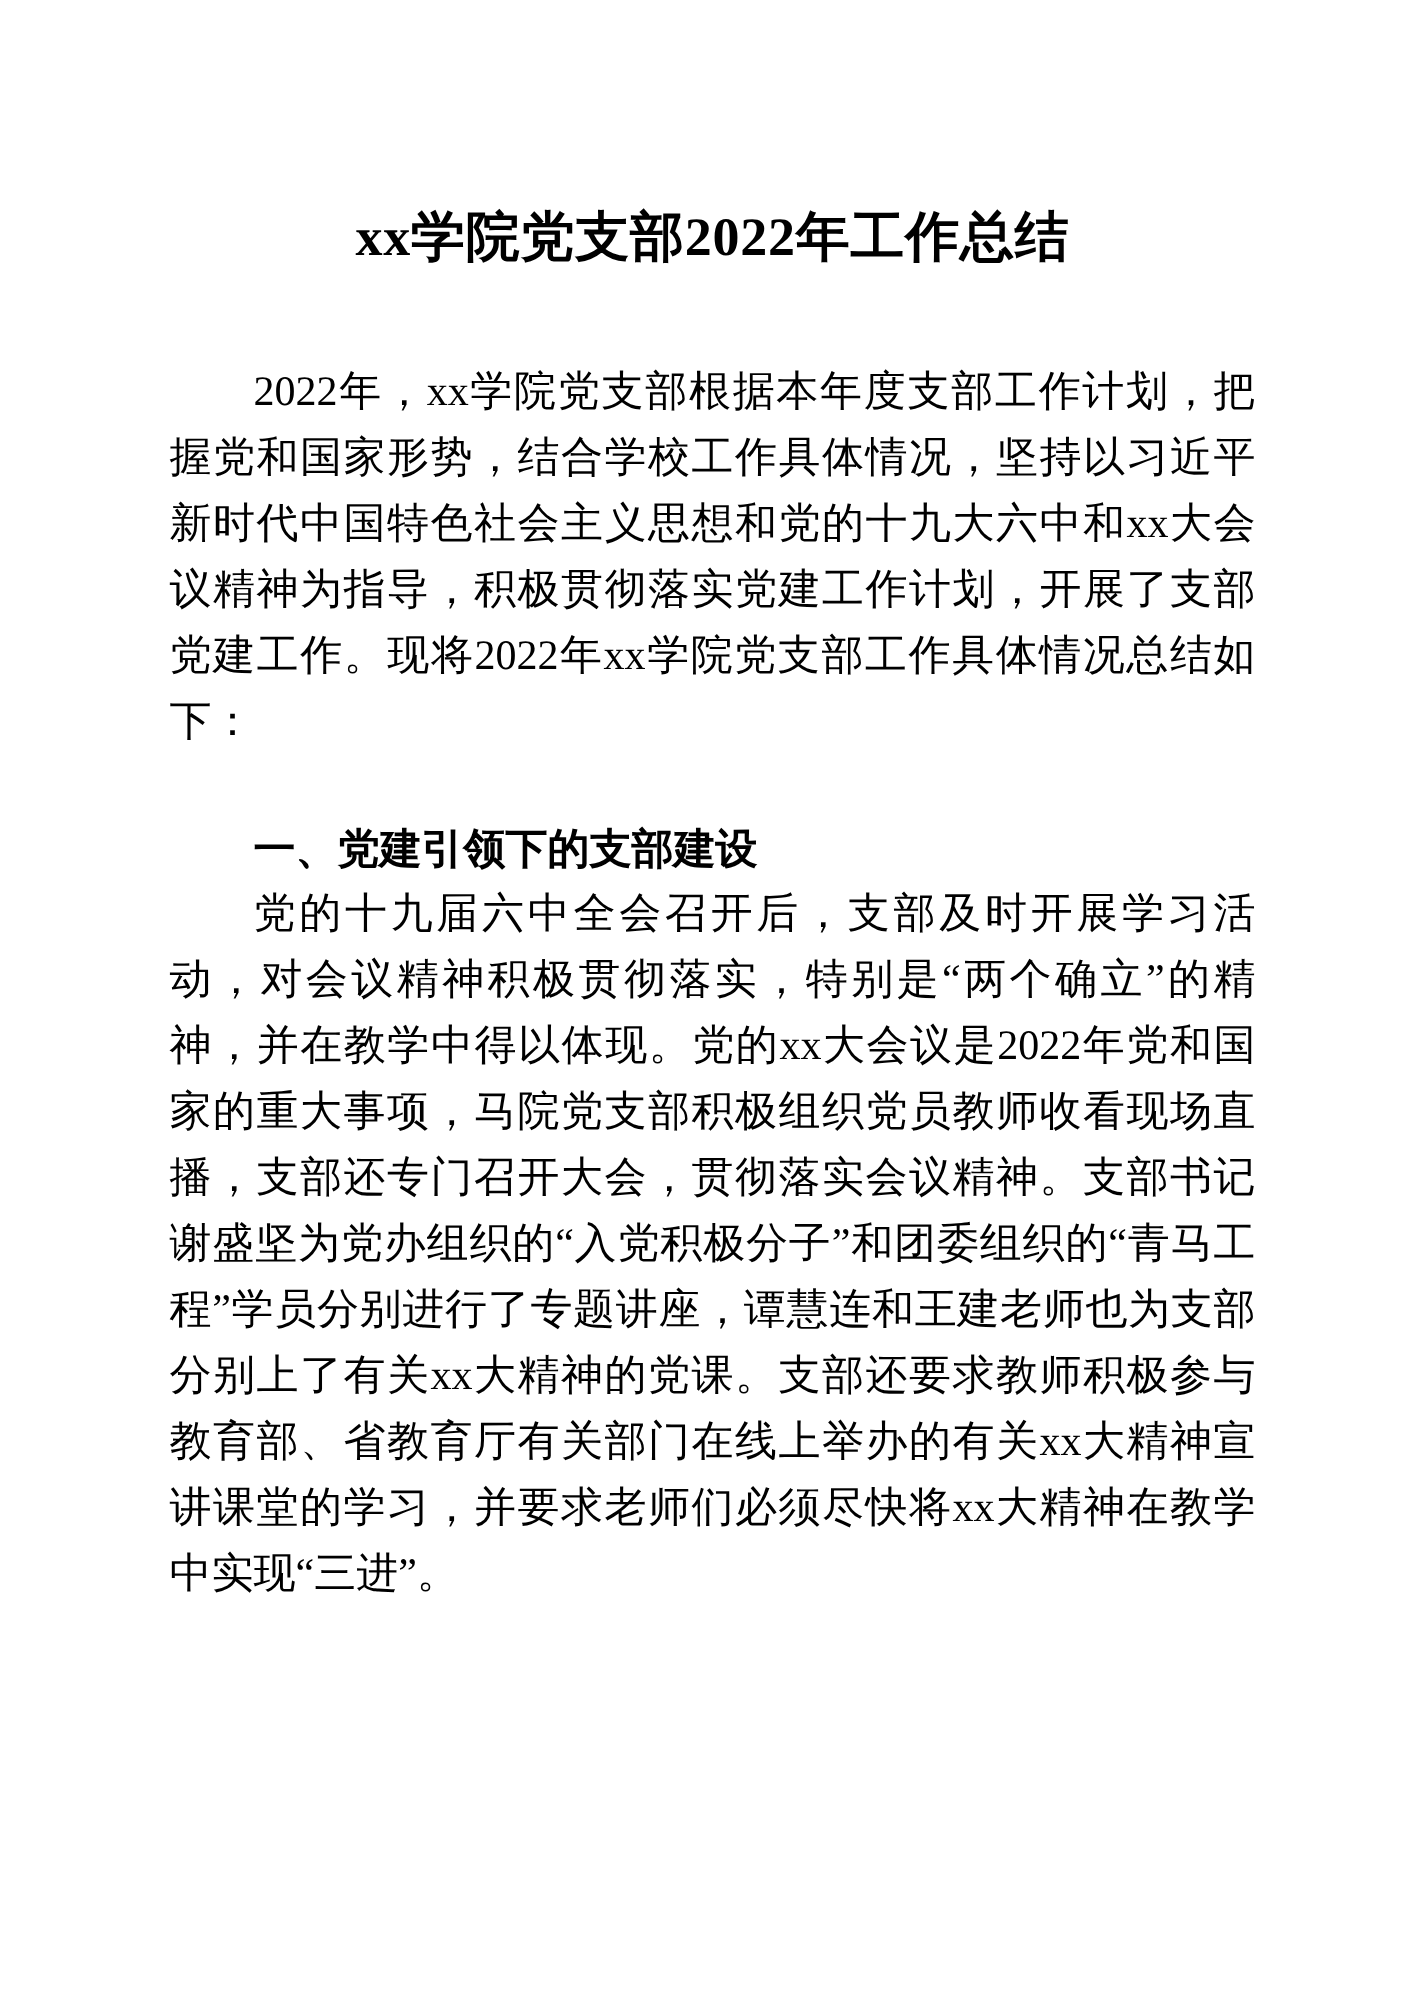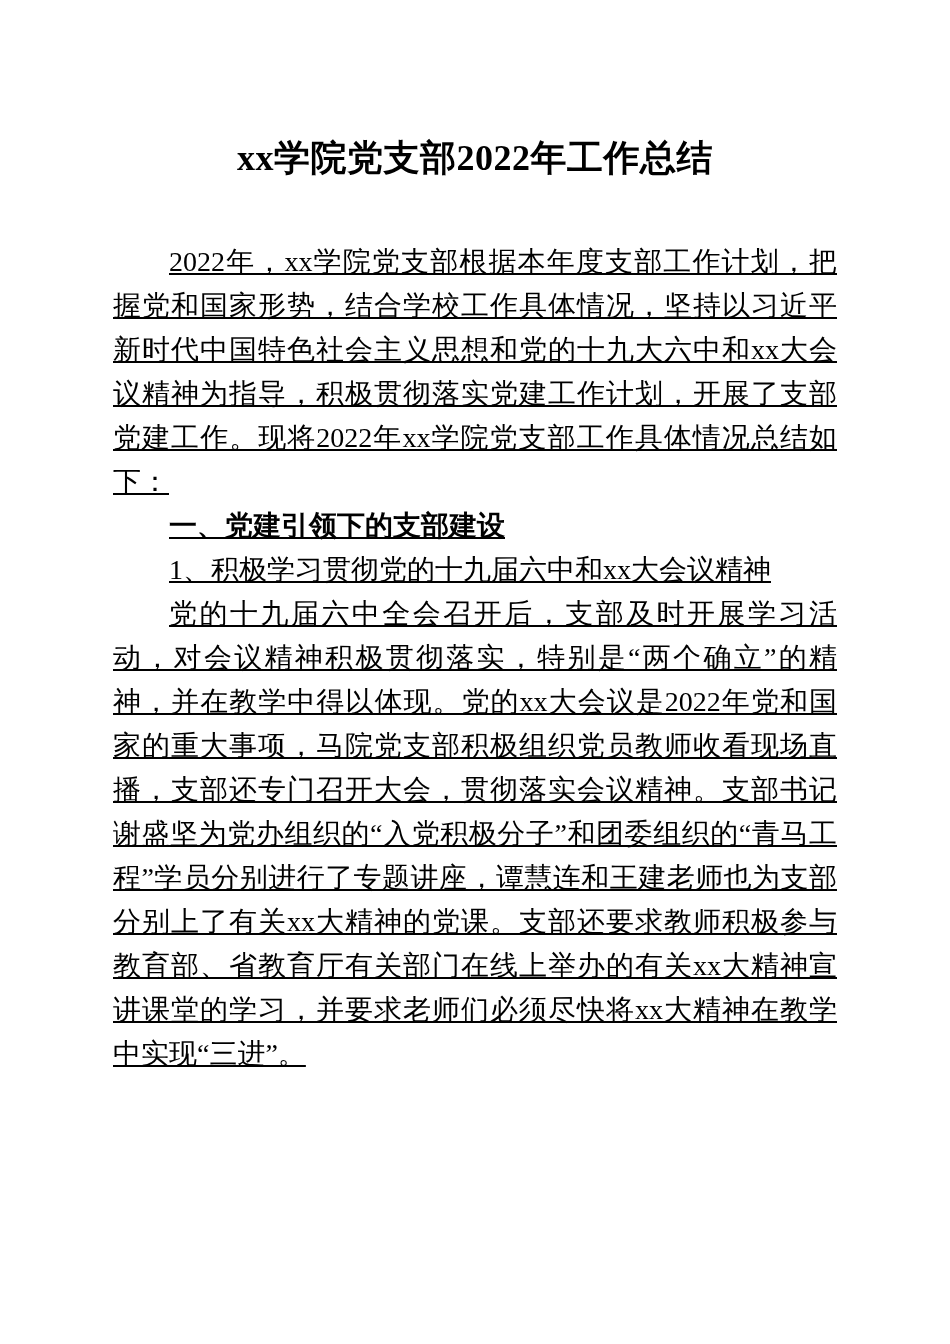--- a/index.html
+++ b/index.html
@@ -30,35 +30,34 @@
     letter-spacing: 0.5px;
     margin: 0 0 56px 0;
   }
   .para {
     font-size: 28px;
     line-height: 44px;
     text-align: justify;
     text-indent: 2em;
     margin: 0;
     word-break: break-all;
-    text-decoration: underline;
   }
   .section-heading {
     font-family: "Liberation Sans", sans-serif;
     font-weight: bold;
+    margin-top: 40px;
   }
 </style>
 </head>
 <body>
 
 <div class="page">
   <h1 class="doc-title">xx学院党支部2022年工作总结</h1>
 
   <p class="para">2022年，xx学院党支部根据本年度支部工作计划，把握党和国家形势，结合学校工作具体情况，坚持以习近平新时代中国特色社会主义思想和党的十九大六中和xx大会议精神为指导，积极贯彻落实党建工作计划，开展了支部党建工作。现将2022年xx学院党支部工作具体情况总结如下：</p>
 
   <p class="para section-heading">一、党建引领下的支部建设</p>
 
-  <p class="para">1、积极学习贯彻党的十九届六中和xx大会议精神</p>
 
   <p class="para">党的十九届六中全会召开后，支部及时开展学习活动，对会议精神积极贯彻落实，特别是“两个确立”的精神，并在教学中得以体现。党的xx大会议是2022年党和国家的重大事项，马院党支部积极组织党员教师收看现场直播，支部还专门召开大会，贯彻落实会议精神。支部书记谢盛坚为党办组织的“入党积极分子”和团委组织的“青马工程”学员分别进行了专题讲座，谭慧连和王建老师也为支部分别上了有关xx大精神的党课。支部还要求教师积极参与教育部、省教育厅有关部门在线上举办的有关xx大精神宣讲课堂的学习，并要求老师们必须尽快将xx大精神在教学中实现“三进”。</p>
 
 
 </div>
 
 </body></html>

